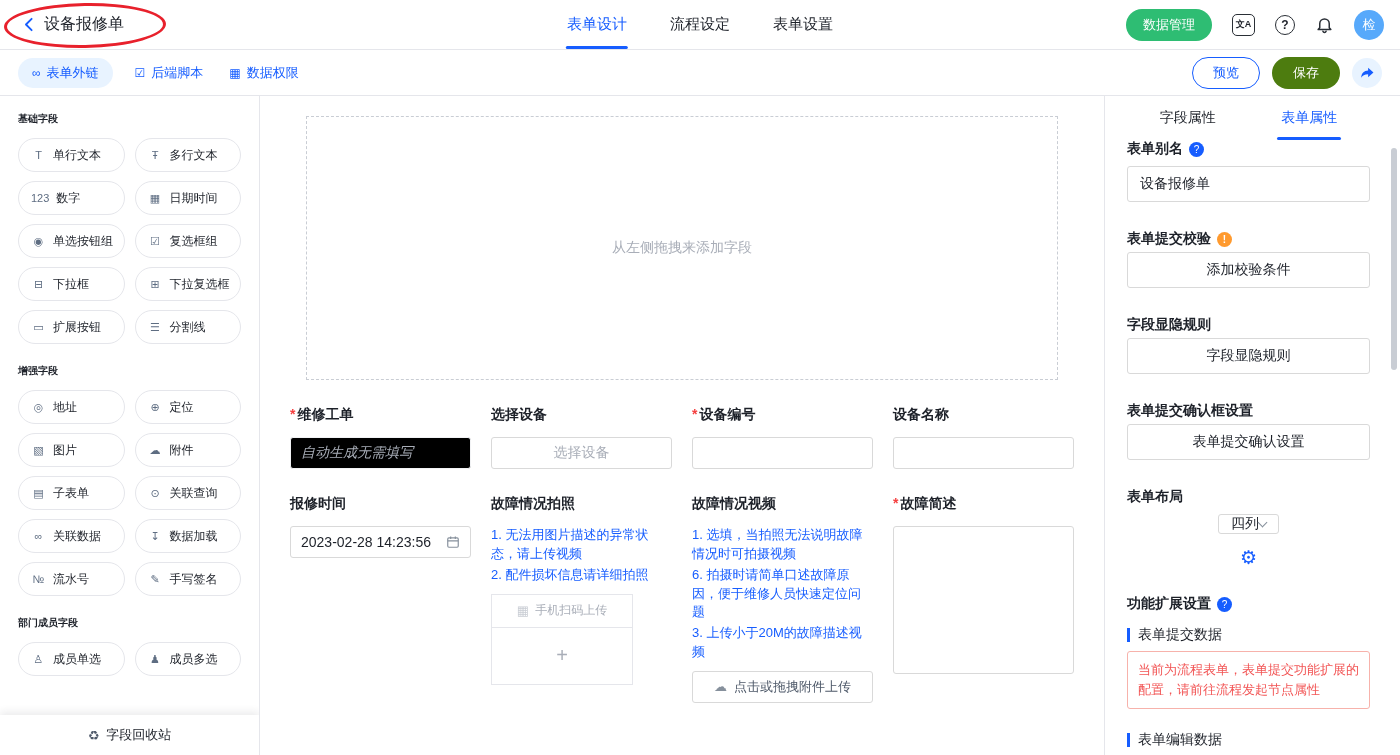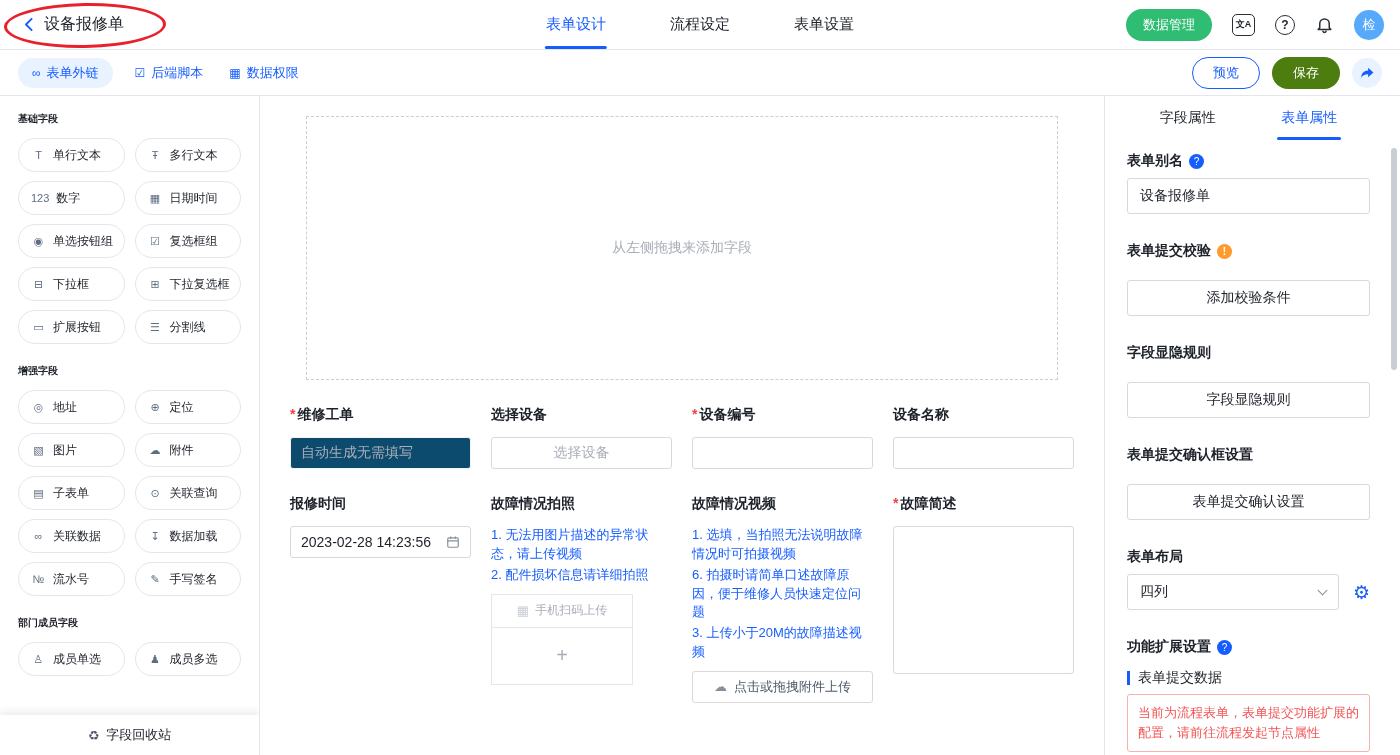--- a/index.html
+++ b/index.html
@@ -5,21 +5,21 @@
   *{margin:0;padding:0;box-sizing:border-box;}
   html,body{background:#f0f1f3;}
   body{font-family:"Liberation Sans","DejaVu Sans",sans-serif;color:#1d2129;}
   .page{width:1400px;height:755px;position:relative;overflow:hidden;background:#fff;}
 
   
   .header{height:50px;display:flex;align-items:center;padding:0 16px;border-bottom:1px solid #e5e6eb;position:relative;background:#fff;}
   .back-btn{width:26px;height:26px;display:flex;align-items:center;justify-content:center;cursor:pointer;flex:none;}
   .page-title{font-size:16px;margin-left:2px;white-space:nowrap;}
   .annotation-ellipse{position:absolute;left:4px;top:3px;width:162px;height:45px;border:3px solid #e8212c;border-radius:50%;z-index:40;pointer-events:none;transform:rotate(-1deg);}
-  .header-tabs{position:absolute;left:50%;transform:translateX(-50%);display:flex;gap:64px;height:100%;top:0;}
+  .header-tabs{position:absolute;left:50%;transform:translateX(-50%);display:flex;gap:43px;height:100%;top:0;}
   .htab{display:flex;align-items:center;font-size:15px;position:relative;cursor:pointer;color:#1d2129;}
   .htab.active{color:#165dff;}
   .htab.active::after{content:"";position:absolute;left:50%;transform:translateX(-50%);bottom:0;width:104%;height:3px;background:#165dff;border-radius:1.5px;}
   .header-right{margin-left:auto;display:flex;align-items:center;gap:20px;}
   .green-btn{background:#2ebd73;color:#fff;font-size:13px;padding:7px 17px;border-radius:16px;cursor:pointer;white-space:nowrap;}
   .lang-icon{min-width:23px;height:22px;border:1.6px solid #2a2f36;border-radius:5px;display:flex;align-items:center;justify-content:center;font-size:9px;font-weight:bold;padding:0 2px;cursor:pointer;}
   .help-icon{width:20px;height:20px;border:1.6px solid #2a2f36;border-radius:50%;display:flex;align-items:center;justify-content:center;font-size:12px;font-weight:bold;cursor:pointer;}
   .bell{display:flex;align-items:center;cursor:pointer;}
   .avatar{width:30px;height:30px;border-radius:50%;background:#57a9fb;color:#fff;display:flex;align-items:center;justify-content:center;font-size:13px;cursor:pointer;}
 
@@ -51,45 +51,45 @@
   .canvas{flex:1;padding:20px 28px 0;overflow:hidden;position:relative;background:#fff;min-width:0;}
   .dropzone{margin:0 18px;height:264px;border:1px dashed #c9cdd4;display:flex;align-items:center;justify-content:center;color:#a9aeb8;font-size:14px;cursor:pointer;}
   .canvas-tabs{display:flex;gap:16px;margin-top:34px;border-bottom:1px solid #e5e6eb;padding:0 2px;}
   .ctab{font-size:14px;padding:6px 2px 10px;position:relative;cursor:pointer;}
   .ctab.active{color:#165dff;}
   .ctab.active::after{content:"";position:absolute;left:0;right:0;bottom:-1px;height:2px;background:#165dff;}
   .form-grid{display:grid;grid-template-columns:repeat(4,1fr);column-gap:20px;row-gap:26px;margin-top:26px;padding:0 2px;}
   .flabel{font-size:14px;font-weight:bold;margin-bottom:13px;display:flex;gap:2px;align-items:baseline;white-space:nowrap;}
   .req{color:#f53f3f;font-weight:bold;}
   .tinput{height:32px;border:1px solid #d9d9d9;border-radius:3px;display:flex;align-items:center;padding:0 10px;font-size:14px;background:#fff;}
-  .tinput.disabled{background:#0c4a6e;border-color:#f2f3f5;color:#a9aeb8;cursor:not-allowed;}
+  .tinput.disabled{background:#000000;border-color:#f2f3f5;color:#a9aeb8;cursor:not-allowed;font-style:italic;}
   .tinput.center{justify-content:center;color:#a9aeb8;cursor:pointer;}
   .tinput.date{justify-content:space-between;color:#1d2129;cursor:pointer;}
   .hints{color:#165dff;font-size:13px;line-height:1.45;margin-bottom:9px;}
   .hint{margin-bottom:2px;}
   .scan-box{width:142px;height:34px;border:1px solid #e5e6eb;display:flex;align-items:center;justify-content:center;gap:6px;color:#a9aeb8;font-size:12px;cursor:pointer;background:#fff;}
   .qr{font-size:13px;color:#c9cdd4;}
   .plus-box{width:142px;height:58px;border:1px solid #e5e6eb;margin-top:-1px;display:flex;align-items:center;justify-content:center;color:#a9aeb8;font-size:20px;cursor:pointer;background:#fff;}
   .attach-btn{height:32px;border:1px solid #d9d9d9;border-radius:3px;display:flex;align-items:center;justify-content:center;gap:7px;color:#4e5969;font-size:13px;cursor:pointer;background:#fff;}
   .cloud{color:#86909c;font-size:13px;}
   .textarea{height:148px;border:1px solid #d9d9d9;border-radius:3px;background:#fff;cursor:text;}
 
   
   .panel{width:296px;border-left:1px solid #e5e6eb;padding:0 30px 12px 22px;overflow:hidden;position:relative;flex:none;background:#fff;}
   .panel-tabs{height:44px;display:flex;justify-content:space-around;align-items:stretch;}
   .ptab{display:flex;align-items:center;font-size:14px;position:relative;cursor:pointer;padding:0 2px;}
   .ptab.active{color:#165dff;}
   .ptab.active::after{content:"";position:absolute;left:-2px;right:-2px;bottom:0;height:3px;background:#165dff;border-radius:1.5px;}
   .p-label{display:flex;align-items:center;gap:6px;font-size:14px;font-weight:bold;margin-top:28px;white-space:nowrap;}
-  .p-label.first{margin-top:12px;}
+  .p-label.first{margin-top:0;}
   .q-badge{width:15px;height:15px;border-radius:50%;background:#165dff;color:#fff;font-size:10px;display:flex;align-items:center;justify-content:center;font-weight:normal;flex:none;cursor:pointer;}
   .w-badge{width:15px;height:15px;border-radius:50%;background:#ff9a2e;color:#fff;font-size:10px;display:flex;align-items:center;justify-content:center;font-weight:bold;flex:none;cursor:pointer;}
   .p-input{height:36px;border:1px solid #d9d9d9;border-radius:3px;display:flex;align-items:center;padding:0 12px;font-size:14px;margin-top:8px;background:#fff;cursor:text;}
-  .p-btn{height:36px;border:1px solid #d9d9d9;border-radius:3px;display:flex;align-items:center;justify-content:center;font-size:14px;margin-top:20px;cursor:pointer;background:#fff;}
-  .layout-row{display:flex;align-items:center;gap:14px;margin-top:8px;}
+  .p-btn{height:36px;border:1px solid #d9d9d9;border-radius:3px;display:flex;align-items:center;justify-content:center;font-size:14px;margin-top:4px;cursor:pointer;background:#fff;}
+  .layout-row{display:flex;align-items:center;gap:14px;margin-top:8px;flex-direction:column;}
   .p-select{flex:1;height:36px;border:1px solid #d9d9d9;border-radius:3px;display:flex;align-items:center;justify-content:space-between;padding:0 12px;font-size:14px;cursor:pointer;background:#fff;}
   .chevron{width:7px;height:7px;border-right:1.5px solid #86909c;border-bottom:1.5px solid #86909c;transform:rotate(45deg);margin-top:-3px;}
   .gear{color:#165dff;font-size:19px;cursor:pointer;line-height:1;}
   .sub-head{display:flex;align-items:center;gap:8px;font-size:14px;font-weight:normal;margin-top:13px;white-space:nowrap;}
   .sub-head::before{content:"";width:3px;height:14px;background:#165dff;flex:none;}
   .sub-head.gap-top{margin-top:22px;}
   .warn-box{margin-top:7px;border:1px solid #f7b2ab;border-radius:3px;padding:8px 10px;font-size:13px;line-height:1.55;color:#f25555;}
 
   .scrollbar-thumb{position:absolute;right:3px;top:148px;width:6px;height:222px;background:#c9cdd4;border-radius:3px;cursor:grab;}
 </style>

